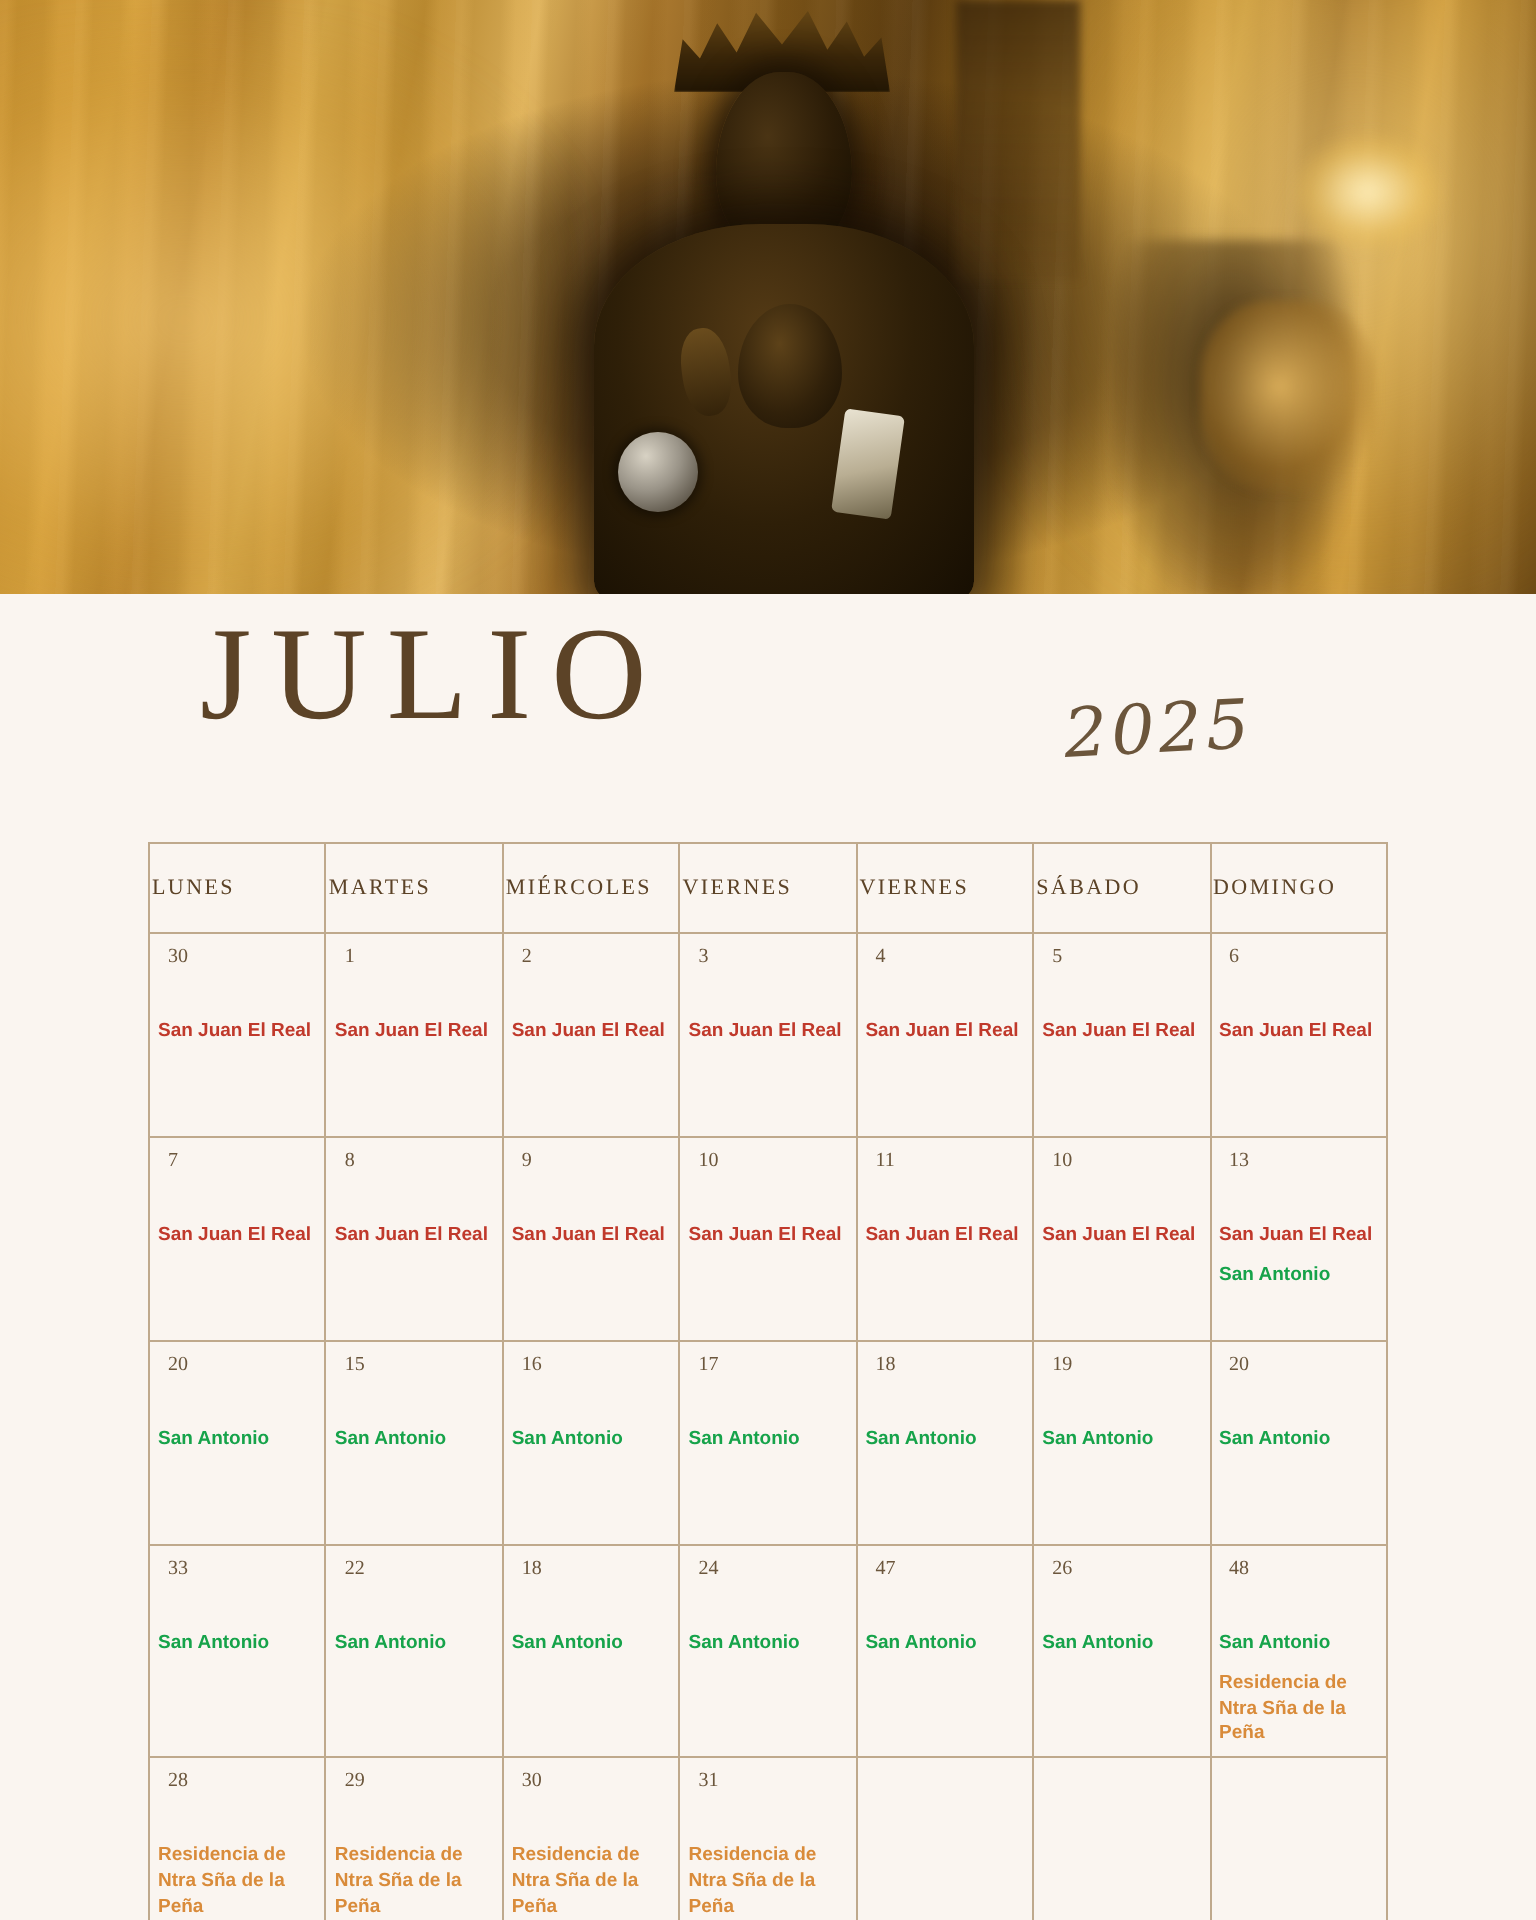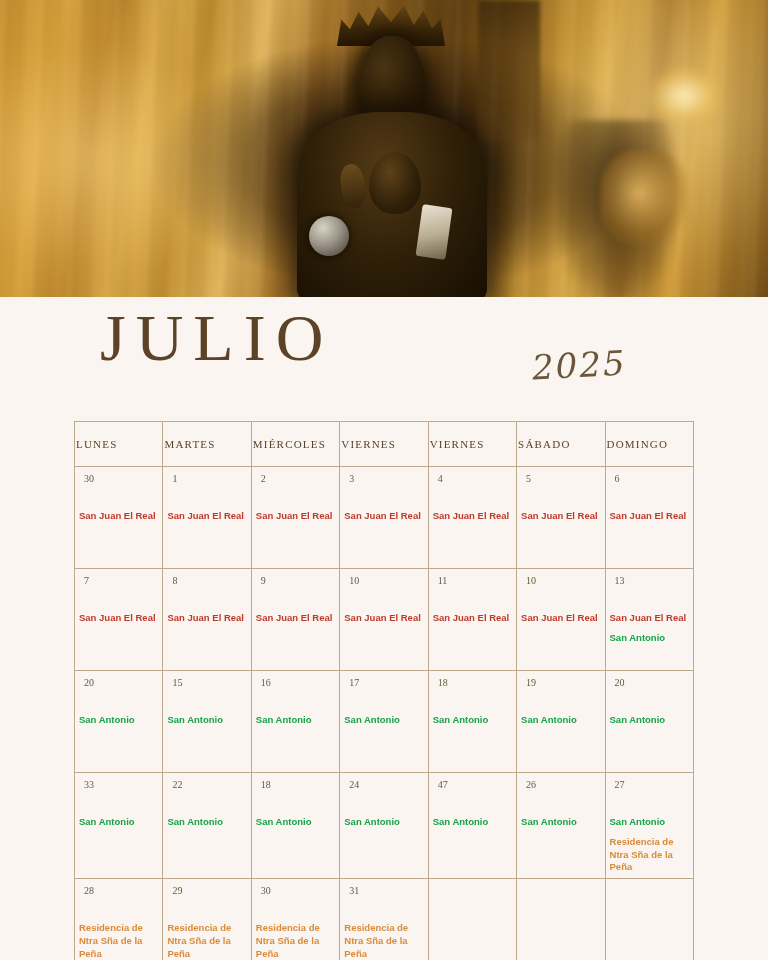--- a/index.html
+++ b/index.html
@@ -433,21 +433,21 @@
             <div class="ev santantonio">San Antonio</div>
           </div>
         </td>
         <td>
           <div class="daynum">26</div>
           <div class="events">
             <div class="ev santantonio">San Antonio</div>
           </div>
         </td>
         <td>
-          <div class="daynum">27</div>
+          <div class="daynum">48</div>
           <div class="events">
             <div class="ev santantonio">San Antonio</div>
             <div class="ev residencia">Residencia de Ntra Sña de la Peña</div>
           </div>
         </td>
       </tr>
       <tr>
         <td>
           <div class="daynum">28</div>
           <div class="events">

